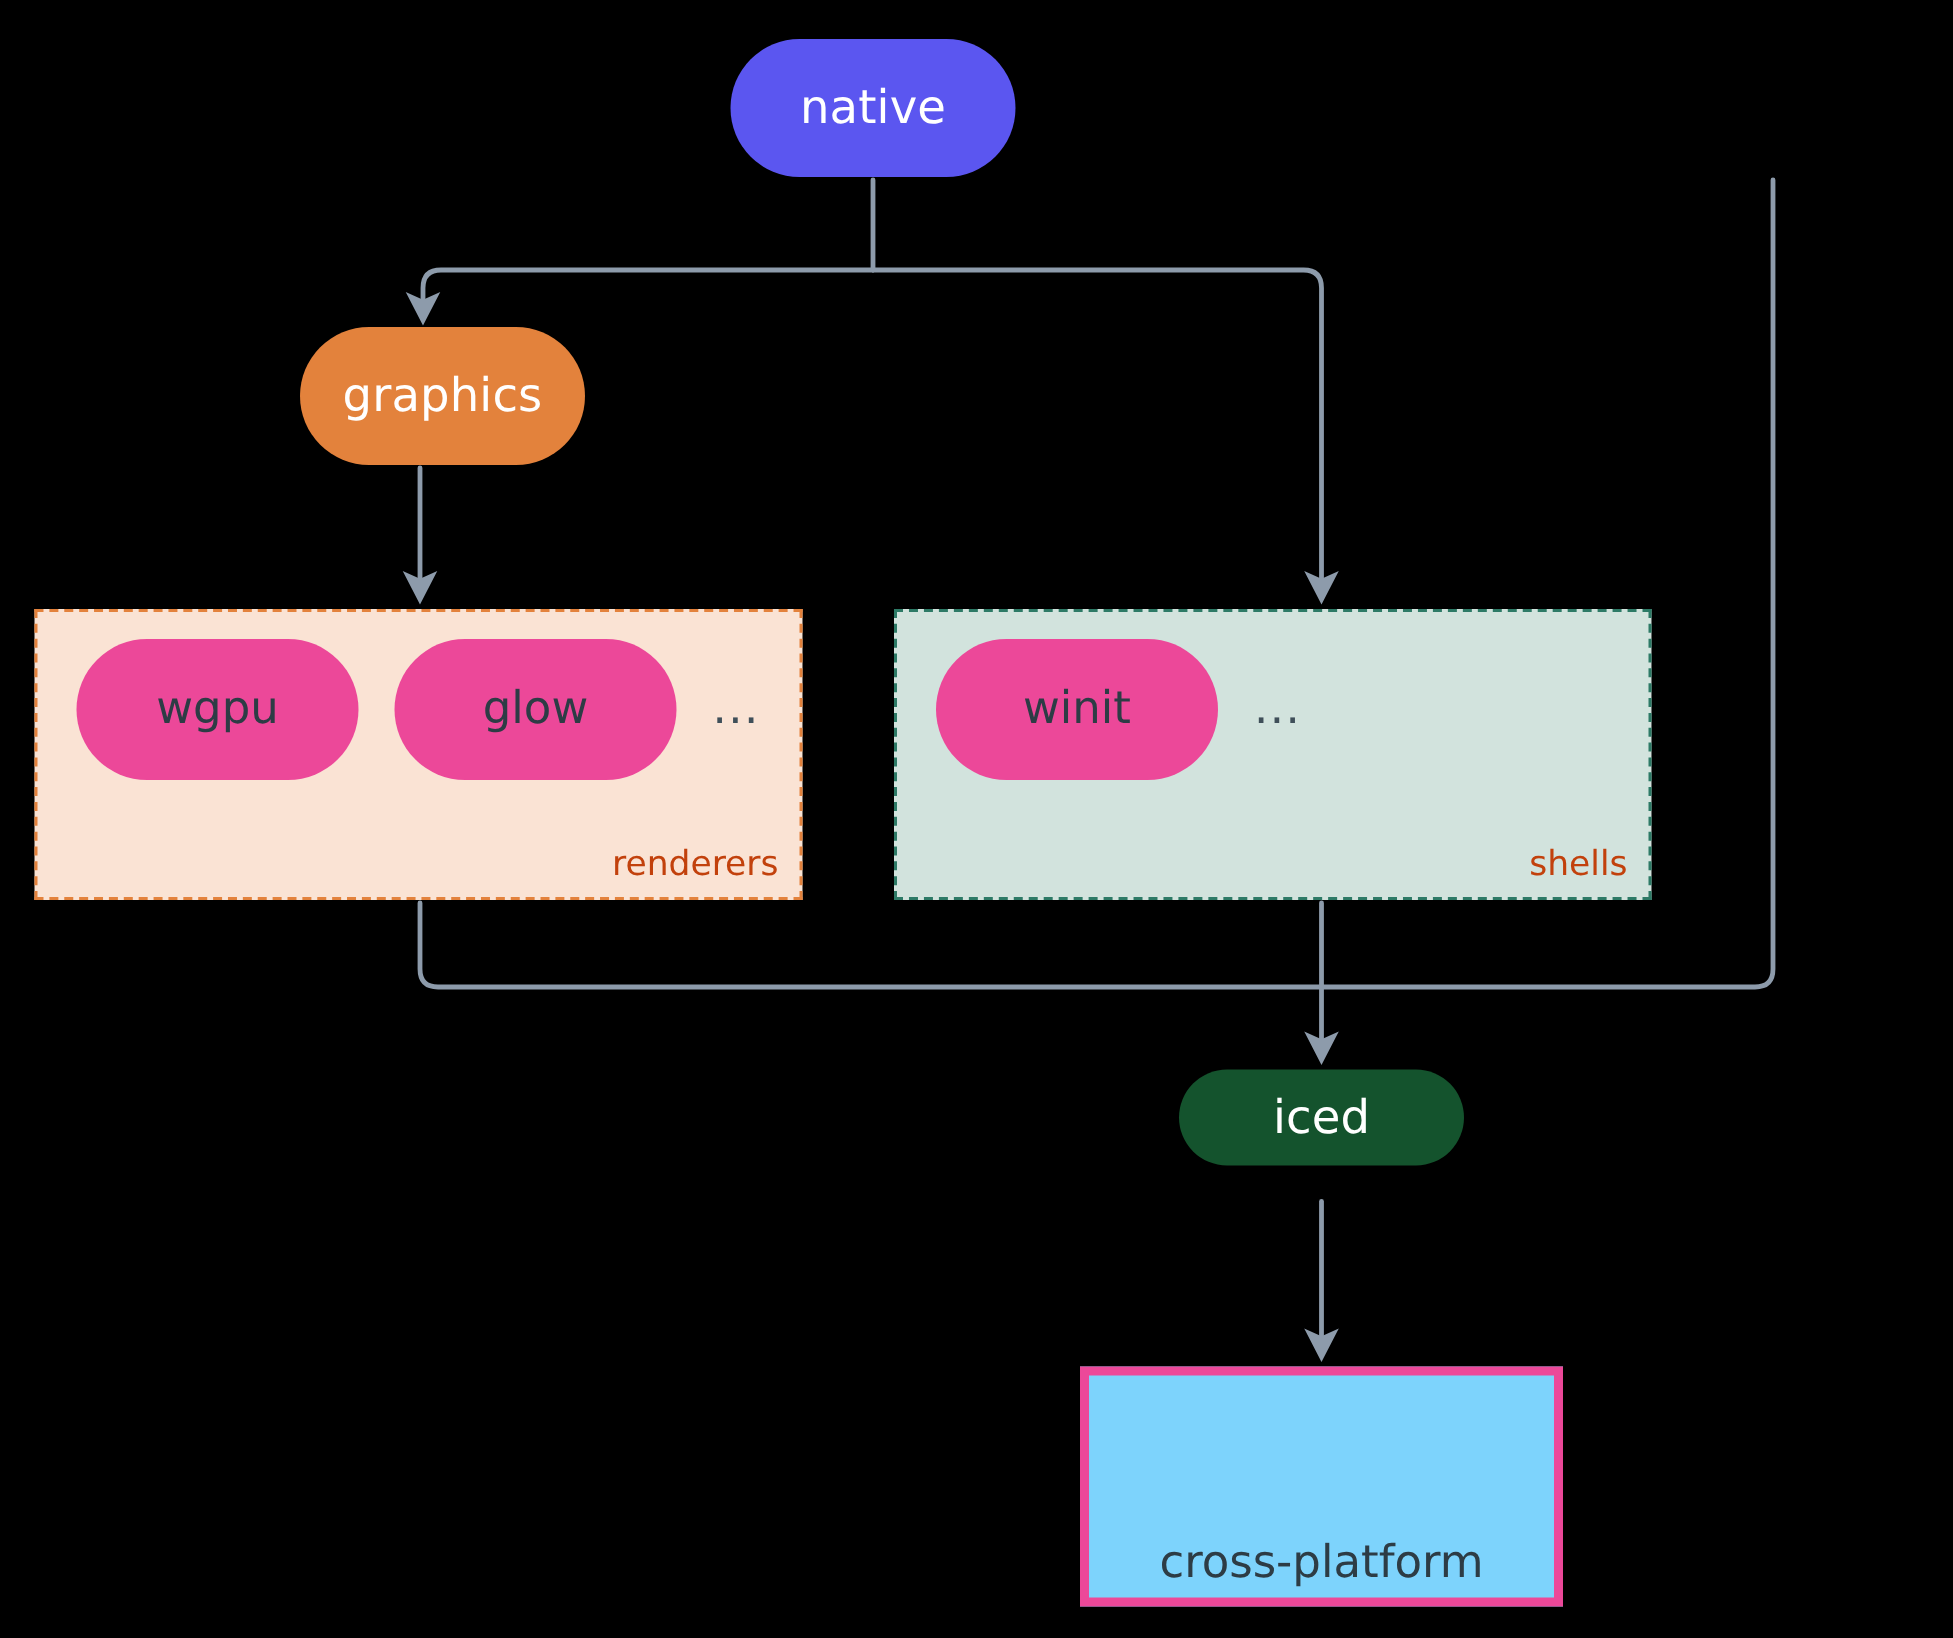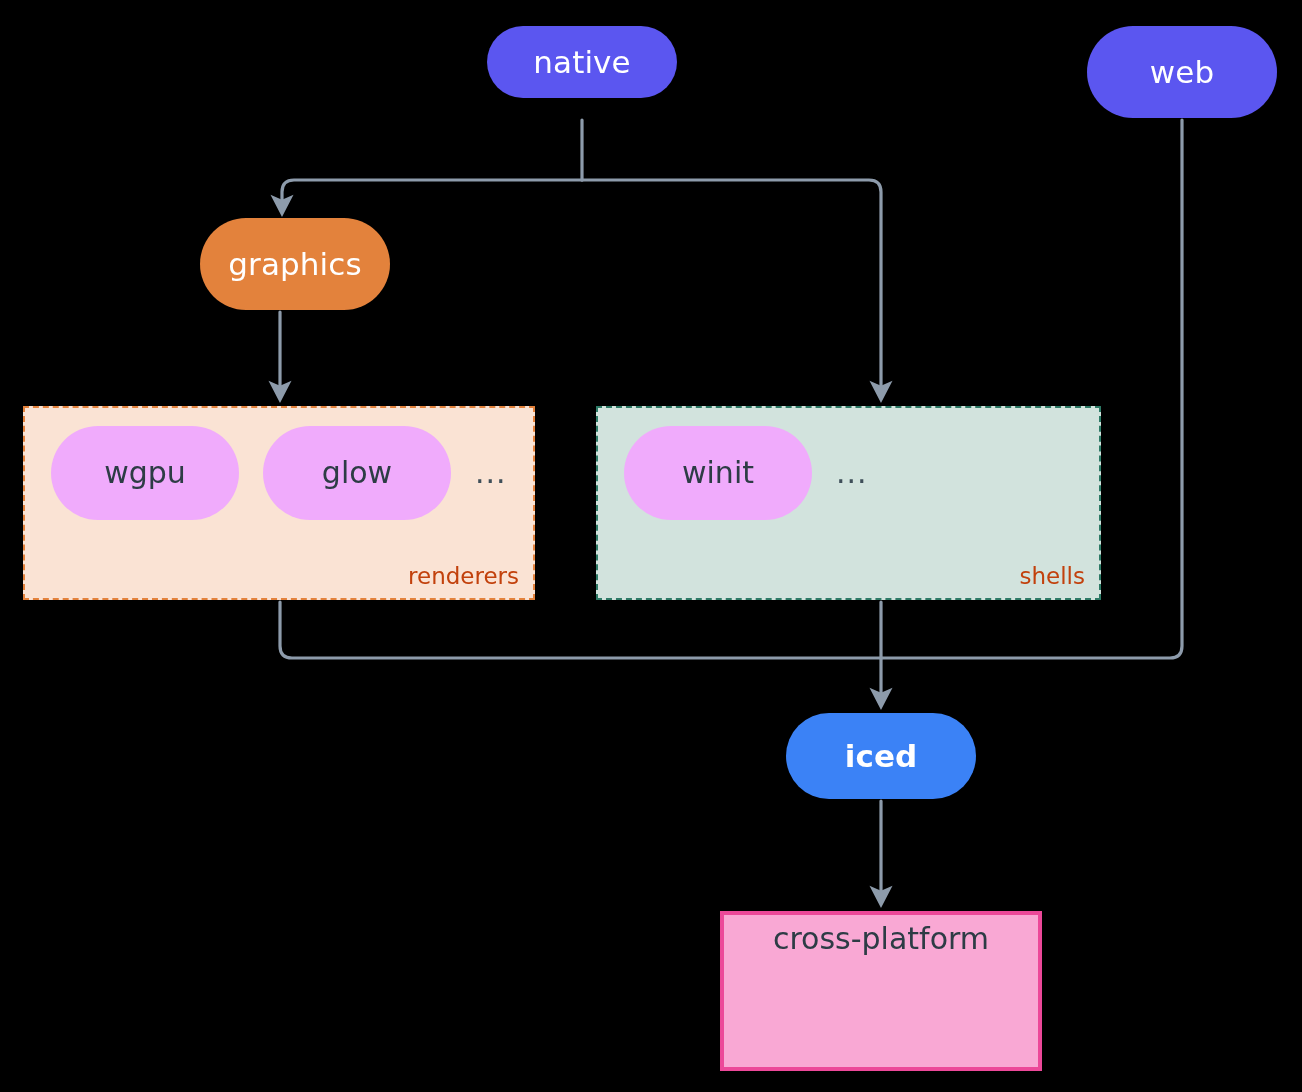--- a/index.html
+++ b/index.html
@@ -36,38 +36,37 @@
     white-space: nowrap;
   }
   .pill-label {
     font-size: 31px;
     line-height: 1;
     letter-spacing: 0.1px;
   }
 
   .node-native {
     left: 487px; top: 26px;
-    width: 190px; height: 72px;
+    width: 190px; height: 92px;
     background: #5b56f0;
   }
   .node-web {
     left: 1087px; top: 26px;
     width: 190px; height: 92px;
     background: #5b56f0;
   }
   .node-graphics {
     left: 200px; top: 218px;
     width: 190px; height: 92px;
     background: #e3823c;
   }
   .node-iced {
     left: 786px; top: 713px;
-    width: 190px; height: 86px;
-    background: #3b82f6;
-    font-weight: bold;
+    width: 190px; height: 64px;
+    background: #14532d;
   }
   .node-native .pill-label,
   .node-web .pill-label,
   .node-graphics .pill-label,
   .node-iced .pill-label { color: #ffffff; }
 
   
   .group {
     position: absolute;
     box-sizing: border-box;
@@ -90,21 +89,21 @@
     width: 100%;
     height: 98px;
     display: flex;
     align-items: center;
     padding-left: 26px;
     box-sizing: border-box;
   }
   .leaf {
     height: 94px;
     min-width: 188px;
-    background: #f0abfc;
+    background: #ec4899;
     border-radius: 999px;
     display: flex;
     align-items: center;
     justify-content: center;
     margin-right: 24px;
     box-sizing: border-box;
   }
   .leaf-label {
     font-size: 30px;
     color: #2d3c45;
@@ -123,27 +122,27 @@
     font-size: 23px;
     color: #c2410c;
     line-height: 1;
   }
 
   
   .node-app {
     position: absolute;
     left: 720px; top: 911px;
     width: 322px; height: 160px;
-    background: #f9a8d4;
-    border: 4px solid #ec4899;
+    background: #7dd3fc;
+    border: 6px solid #ec4899;
     box-sizing: border-box;
     display: flex;
     flex-direction: column;
     align-items: center;
-    justify-content: flex-start;
+    justify-content: flex-end;
   }
   .app-line {
     font-size: 30px;
     color: #2d3c45;
     line-height: 1.58;
   }
 </style>
 </head>
 <body>
 
@@ -175,23 +174,20 @@
       <path d="M 881,658 L 881,703" marker-end="url(#ah)"></path>
 
       <path d="M 881,801 L 881,901" marker-end="url(#ah)"></path>
     </g>
   </svg>
 
   <div class="pill node-native">
     <span class="pill-label">native</span>
   </div>
 
-  <div class="pill node-web">
-    <span class="pill-label">web</span>
-  </div>
 
   <div class="pill node-graphics">
     <span class="pill-label">graphics</span>
   </div>
 
   <div class="group group-renderers">
     <div class="group-items">
       <div class="leaf">
         <span class="leaf-label">wgpu</span>
       </div>

